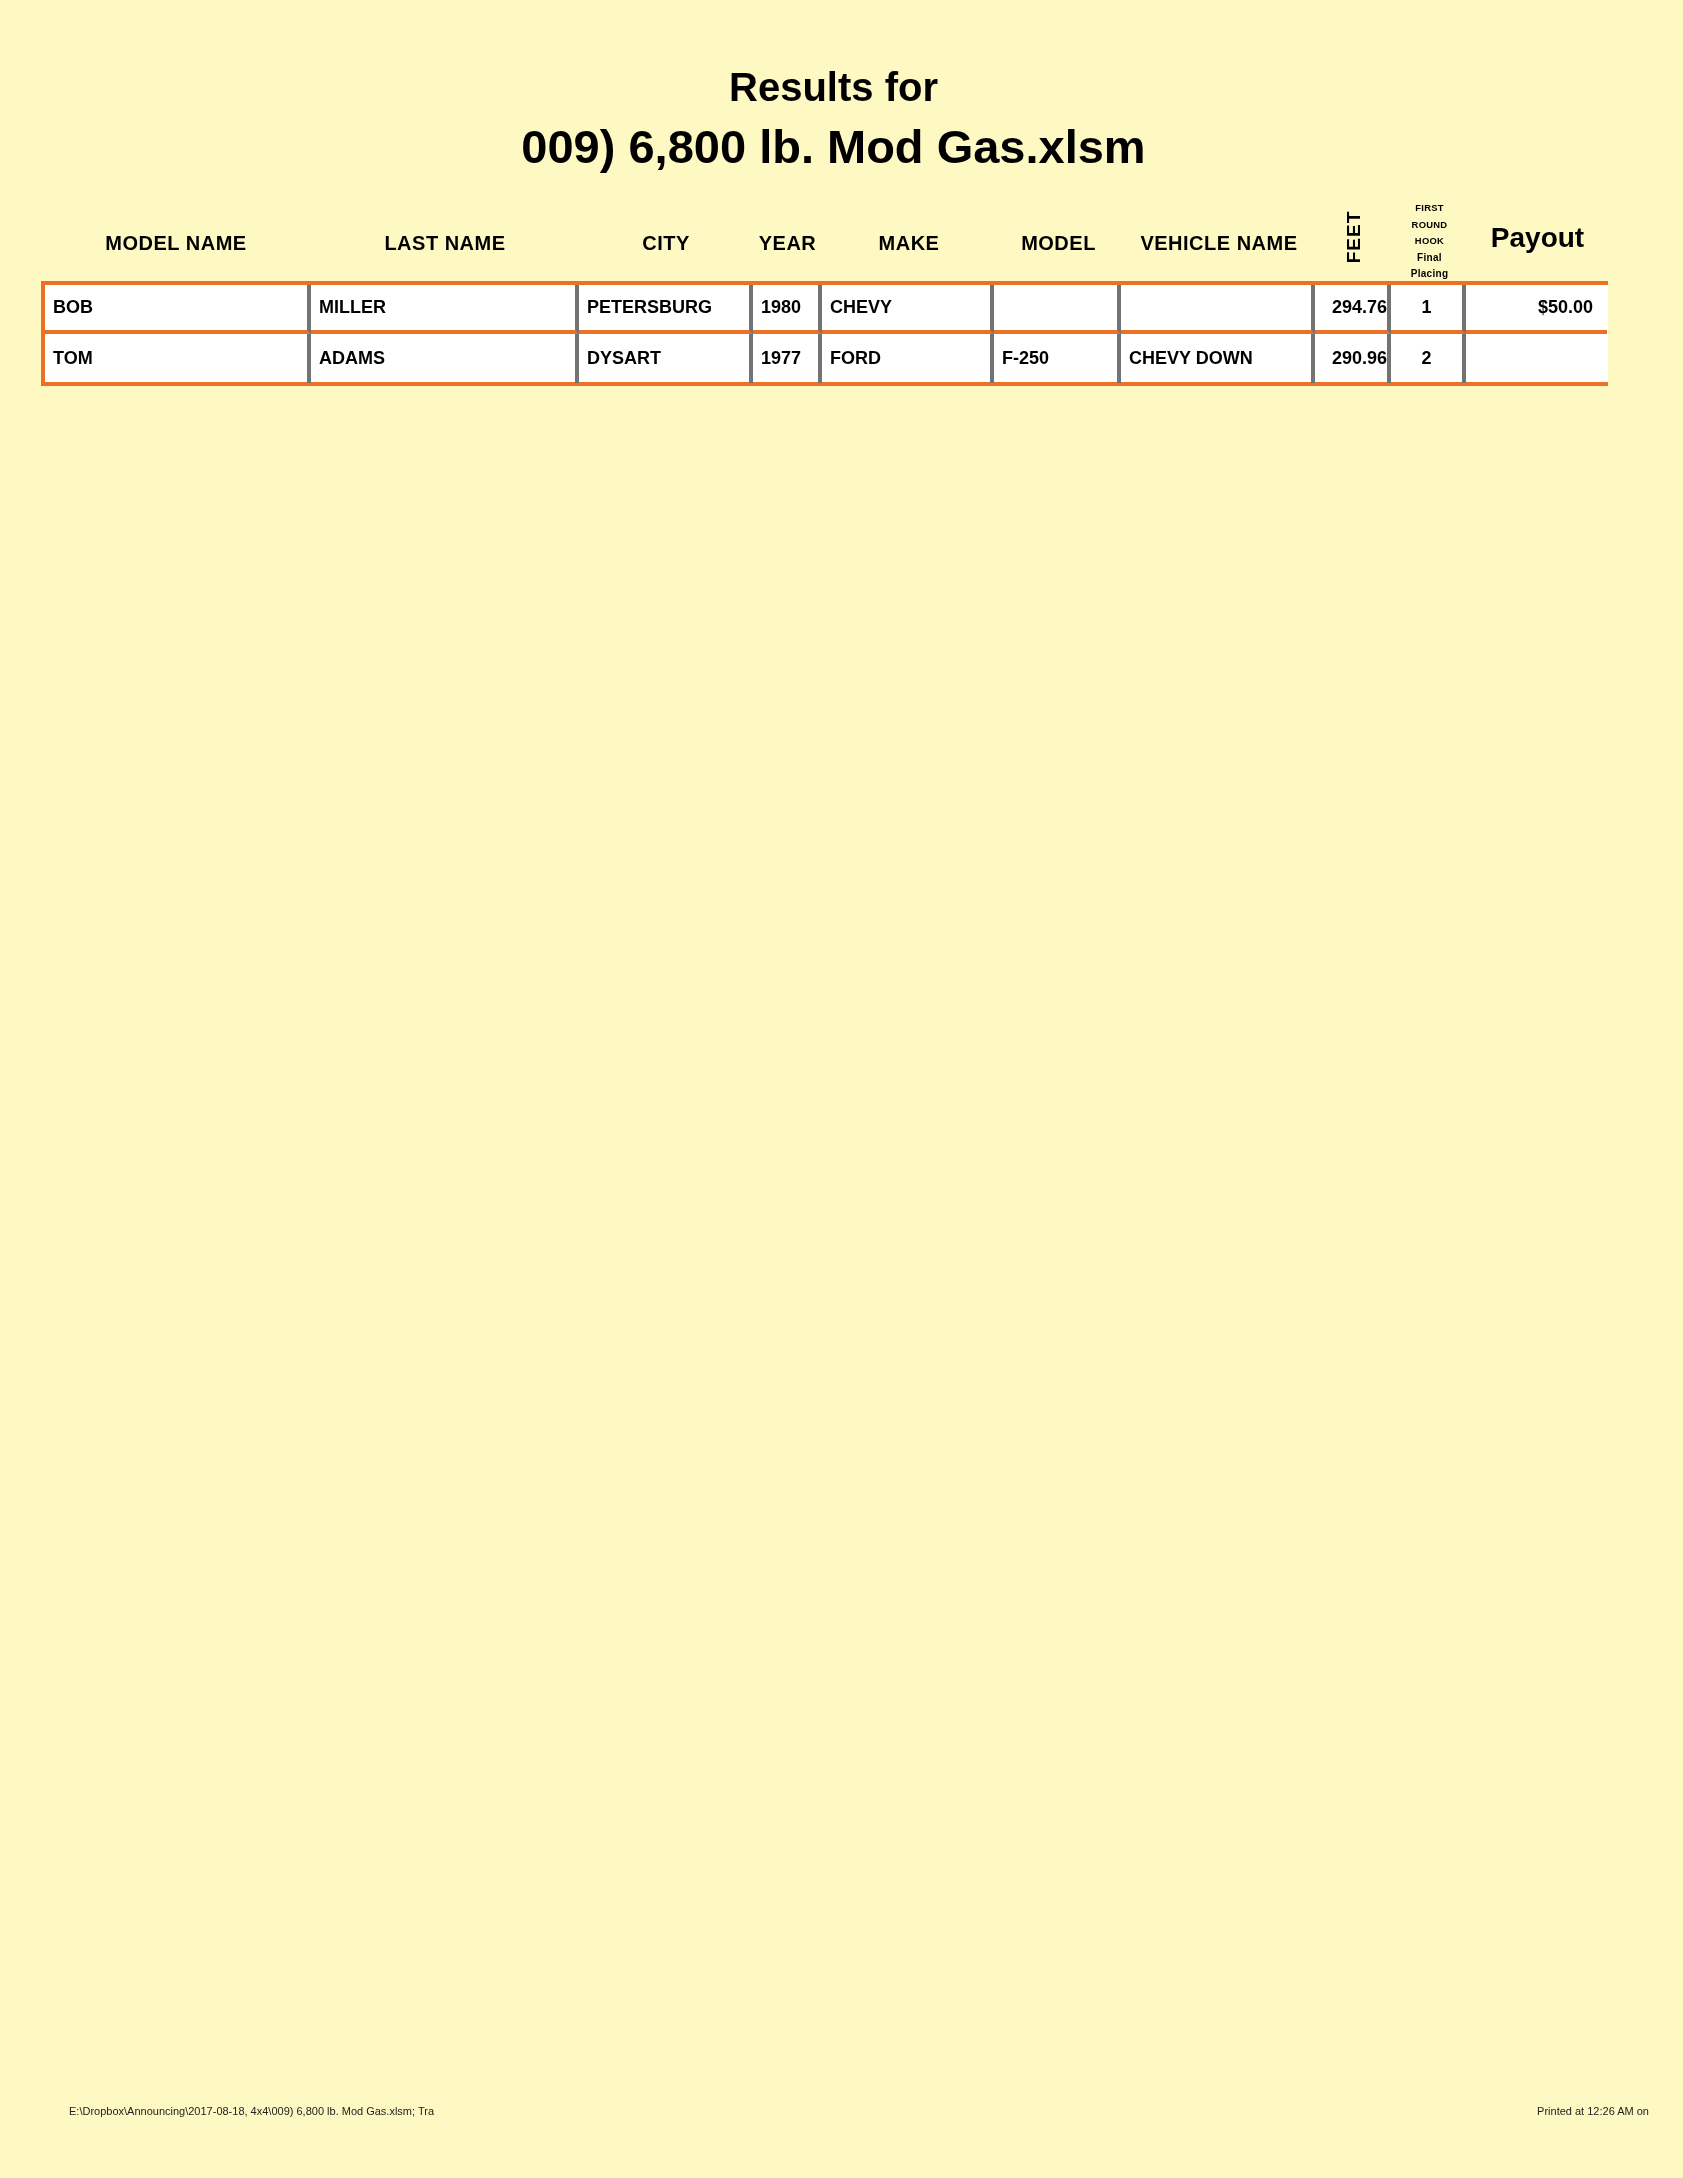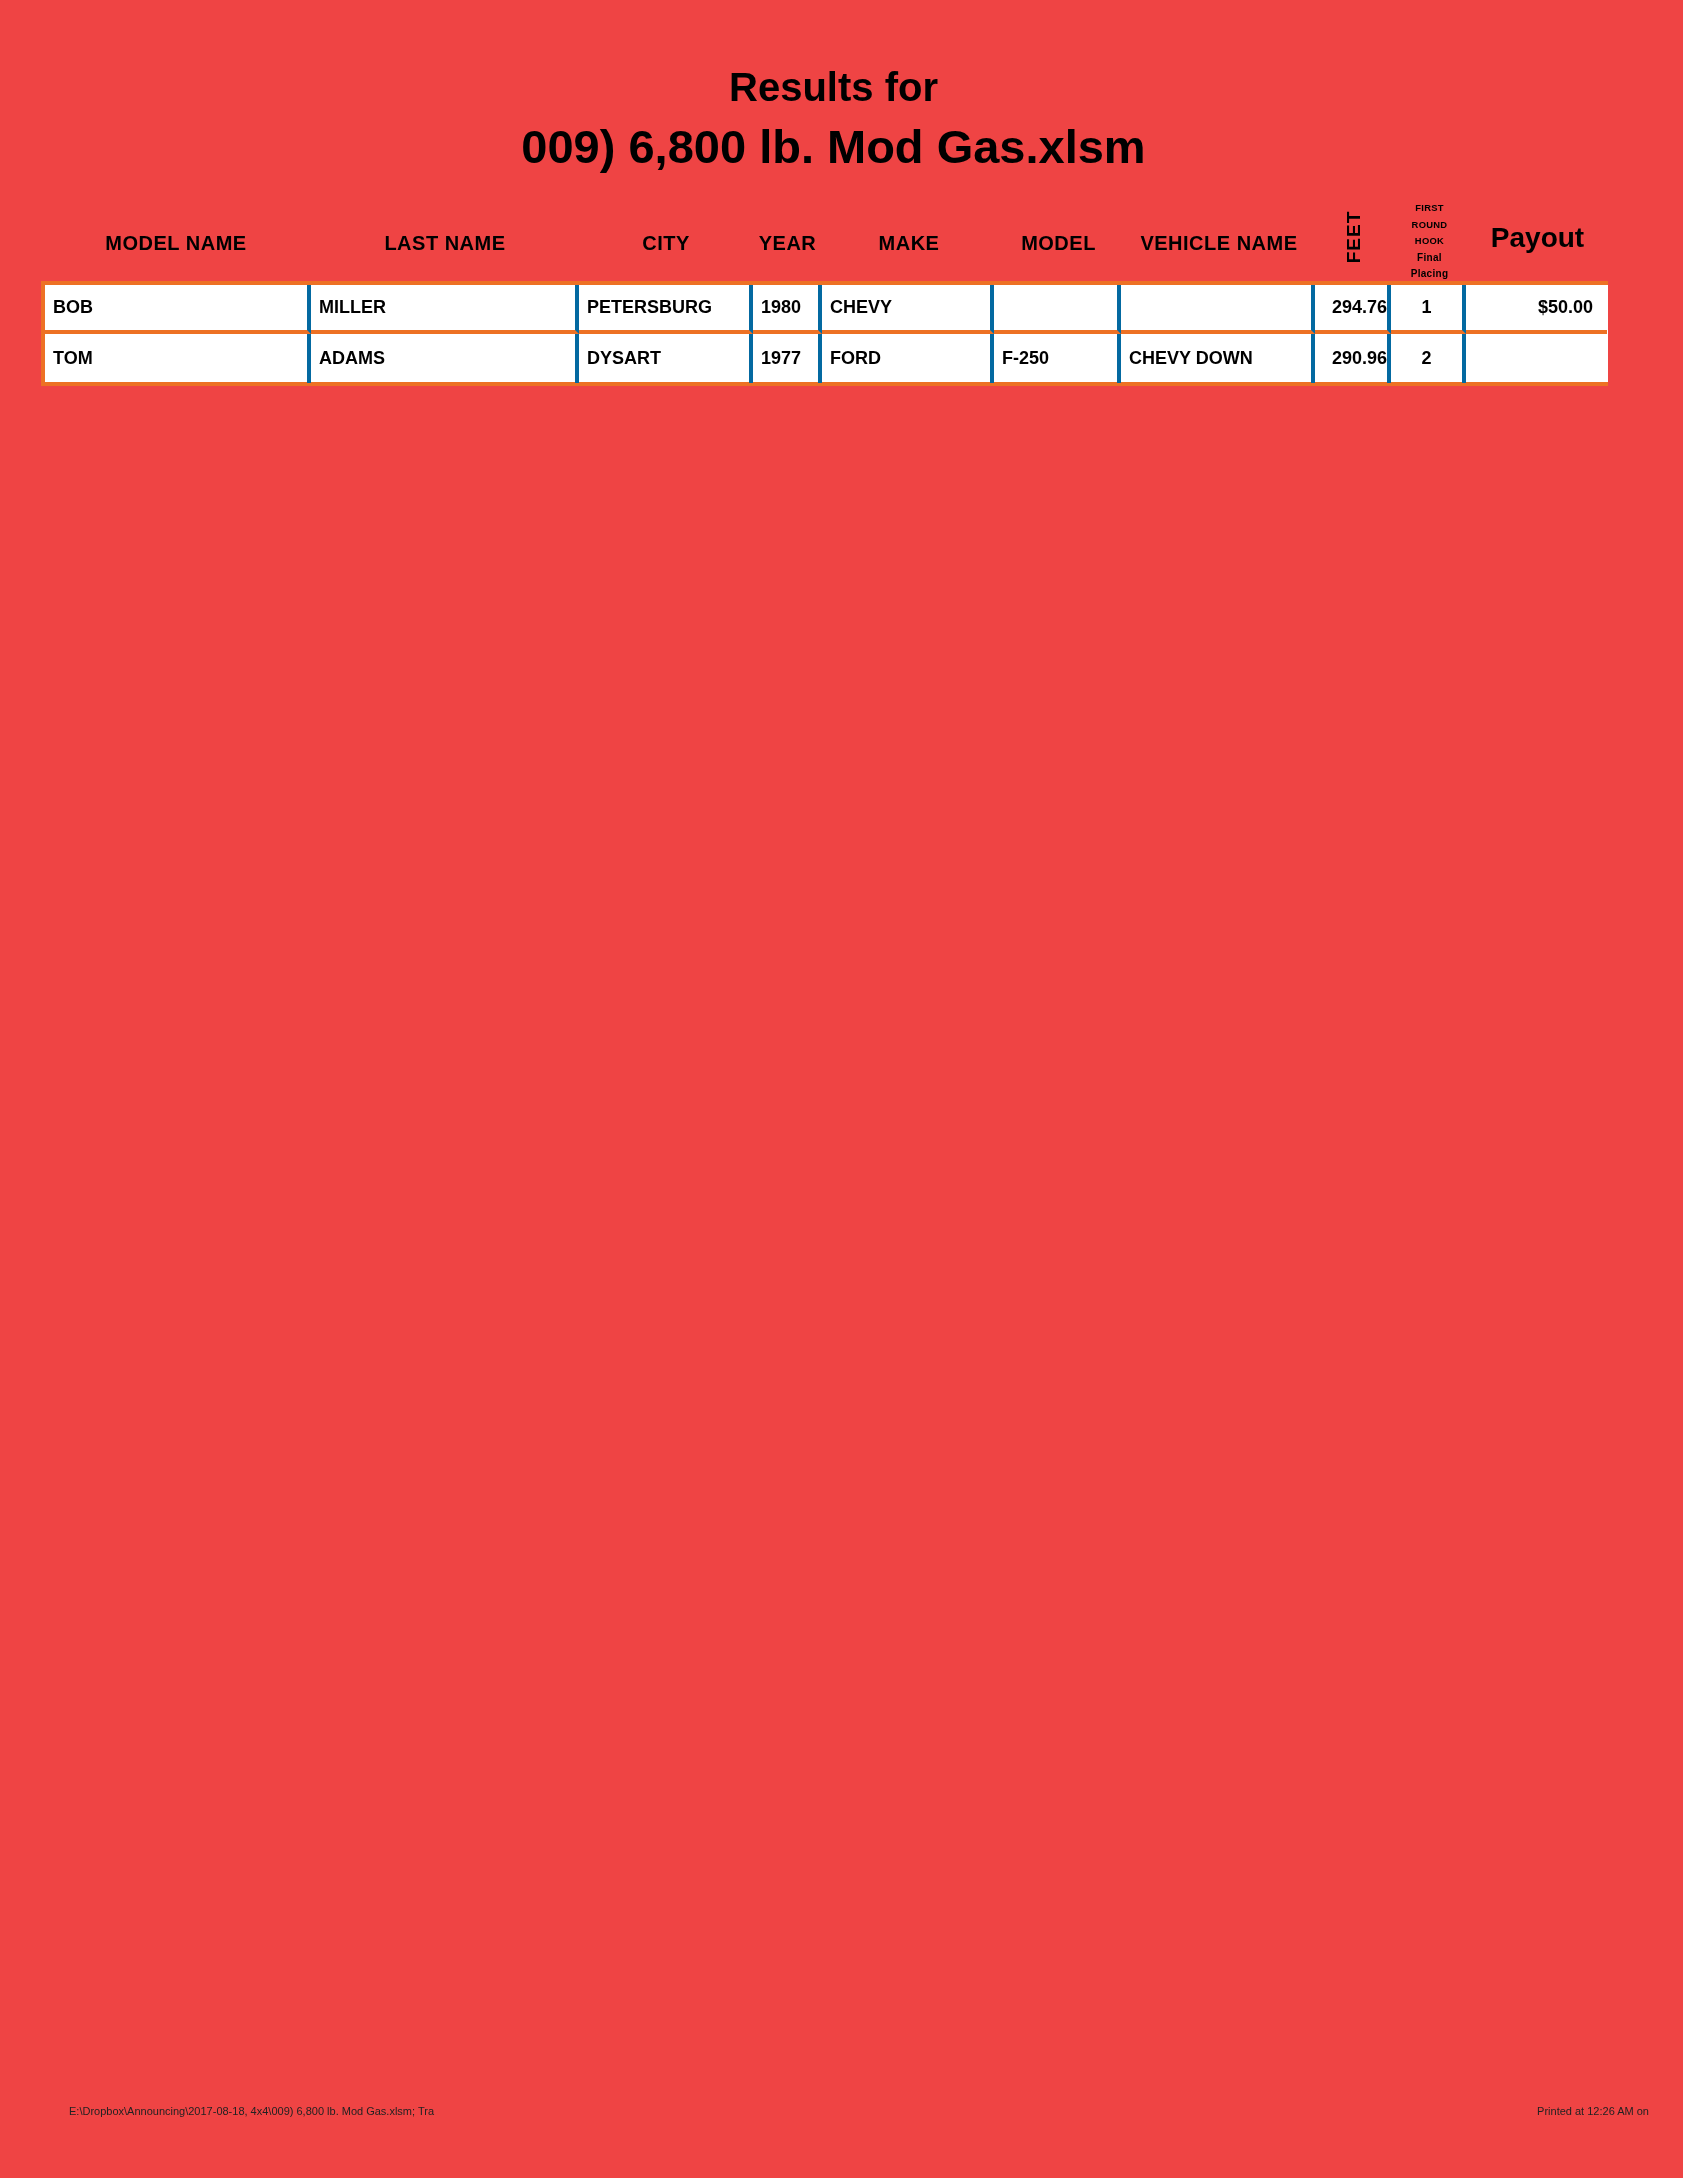--- a/index.html
+++ b/index.html
@@ -1,20 +1,20 @@
 <!DOCTYPE html>
 <html><head>
 <meta charset="utf-8">
 <style>
   * { margin:0; padding:0; box-sizing:border-box; }
   html,body { background:#ffffff; }
   .page {
     position:relative;
     width:1683px; height:2178px;
-    background:#ef4444;
+    background:#fef9c3;
     font-family:"Liberation Sans", sans-serif;
     color:#000000;
     overflow:hidden;
   }
   .title-line1 {
     position:absolute; top:65px; left:0; width:1667px;
     text-align:center; font-size:40px; font-weight:700;
   }
   .title-line2 {
     position:absolute; top:119px; left:0; width:1667px;
@@ -55,21 +55,21 @@
   .grid {
     position:absolute; left:41px; top:281px;
     width:1567px; height:105px;
     border:4px solid #ED7124; border-right:none;
     display:grid;
     grid-template-columns:266px 268px 174px 69px 172px 127px 194px 76px 75px 141px;
     grid-template-rows:49px 49px;
     background:#ffffff;
   }
   .cell {
-    border-right:4px solid #0369a1;
+    border-right:4px solid #737373;
     display:flex; align-items:center;
     padding-left:8px;
     font-size:18px; font-weight:700; white-space:nowrap; overflow:hidden;
   }
   .cell.r1 { border-bottom:4px solid #ED7124; }
   .cell.num   { justify-content:flex-end; padding-left:2px; }
   .cell.ctr   { justify-content:center; padding-left:0; }
   .cell.money { justify-content:flex-end; padding-right:14px; padding-left:2px; border-right:none; }
   
   .footer-left {

